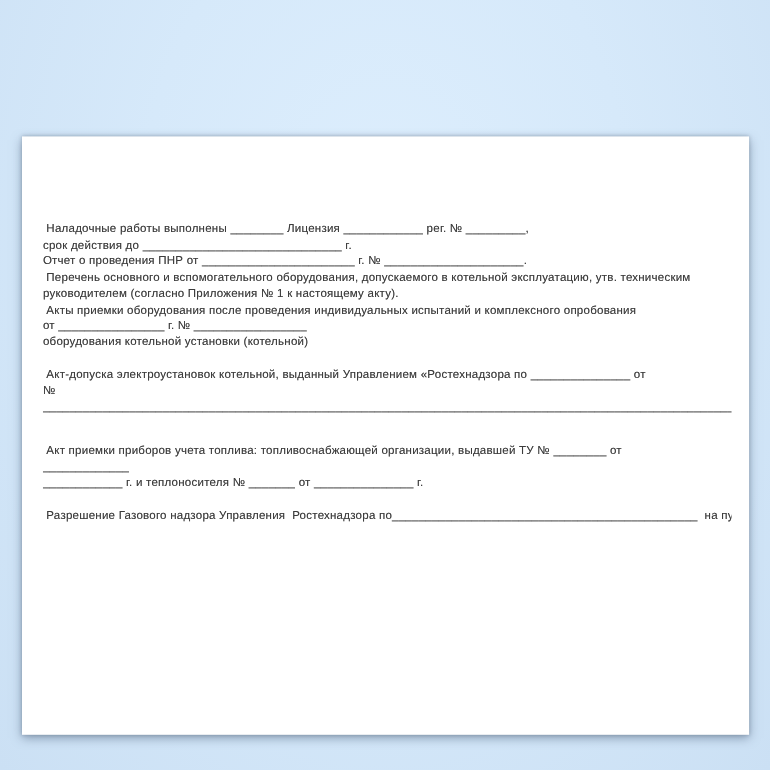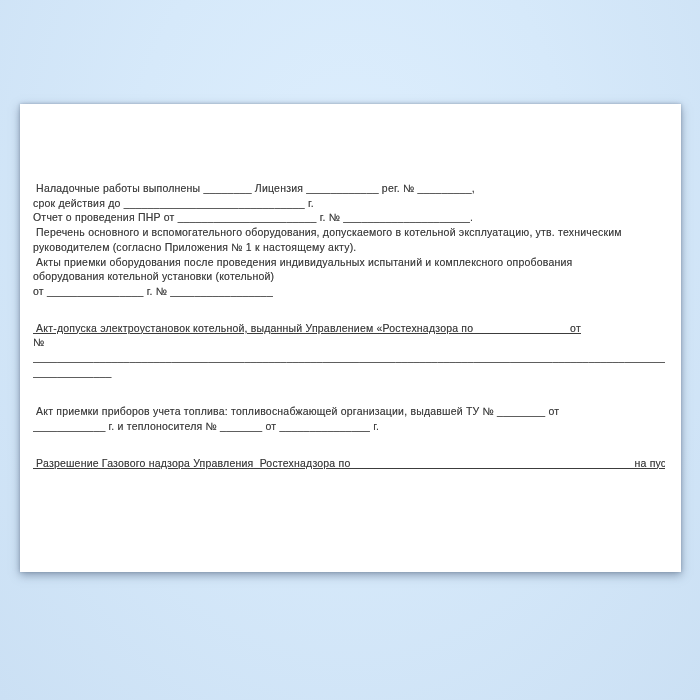--- a/index.html
+++ b/index.html
@@ -14,55 +14,55 @@
     font-family: "Liberation Sans", "DejaVu Sans", sans-serif;
   }
   .stage {
     position: relative;
     width: 700px;
     height: 700px;
   }
   .doc-page {
     position: absolute;
     left: 20px;
-    top: 104px;
+    top: 124px;
     width: 661px;
-    height: 468px;
+    height: 544px;
     background: #ffffff;
     box-shadow: 0 3px 9px rgba(88, 108, 134, 0.62), 0 0 3px rgba(100, 115, 135, 0.45);
     box-sizing: border-box;
-    padding: 77px 16px 0 13px;
+    padding: 77px 16px 0 19px;
     overflow: hidden;
   }
   .doc-line {
     white-space: pre;
     font-size: 10.5px;
     line-height: 14.7px;
     letter-spacing: 0.2px;
     color: #3c3c3c;
     text-shadow: 0 0 0.5px rgba(70, 70, 70, 0.55);
     overflow: hidden;
   }
-  .gap-s { margin-top: 22px; text-decoration: underline; }
+  .gap-s { margin-top: 15px; }
   .gap-l { margin-top: 25px; }
 </style>
 </head>
 <body>
 
 <div class="stage">
   <div class="doc-page">
     <div class="doc-line"> Наладочные работы выполнены ________ Лицензия ____________ рег. № _________,</div>
     <div class="doc-line">срок действия до ______________________________ г.</div>
     <div class="doc-line">Отчет о проведения ПНР от _______________________ г. № _____________________.</div>
     <div class="doc-line"> Перечень основного и вспомогательного оборудования, допускаемого в котельной эксплуатацию, утв. техническим</div>
     <div class="doc-line">руководителем (согласно Приложения № 1 к настоящему акту).</div>
     <div class="doc-line"> Акты приемки оборудования после проведения индивидуальных испытаний и комплексного опробования</div>
+    <div class="doc-line">от ________________ г. № _________________</div>
     <div class="doc-line">оборудования котельной установки (котельной)</div>
-    <div class="doc-line">от ________________ г. № _________________</div>
     <div class="doc-line gap-s"> Акт-допуска электроустановок котельной, выданный Управлением «Ростехнадзора по _______________ от</div>
     <div class="doc-line">№</div>
     <div class="doc-line">______________________________________________________________________________________________________________</div>
+    <div class="doc-line gap-l"> Акт приемки приборов учета топлива: топливоснабжающей организации, выдавшей ТУ № ________ от</div>
     <div class="doc-line">_____________</div>
-    <div class="doc-line gap-l"> Акт приемки приборов учета топлива: топливоснабжающей организации, выдавшей ТУ № ________ от</div>
     <div class="doc-line">____________ г. и теплоносителя № _______ от _______________ г.</div>
     <div class="doc-line gap-s"> Разрешение Газового надзора Управления  Ростехнадзора по______________________________________________  на пуск газа от</div>
   </div>
 </div>
 
 </body></html>

